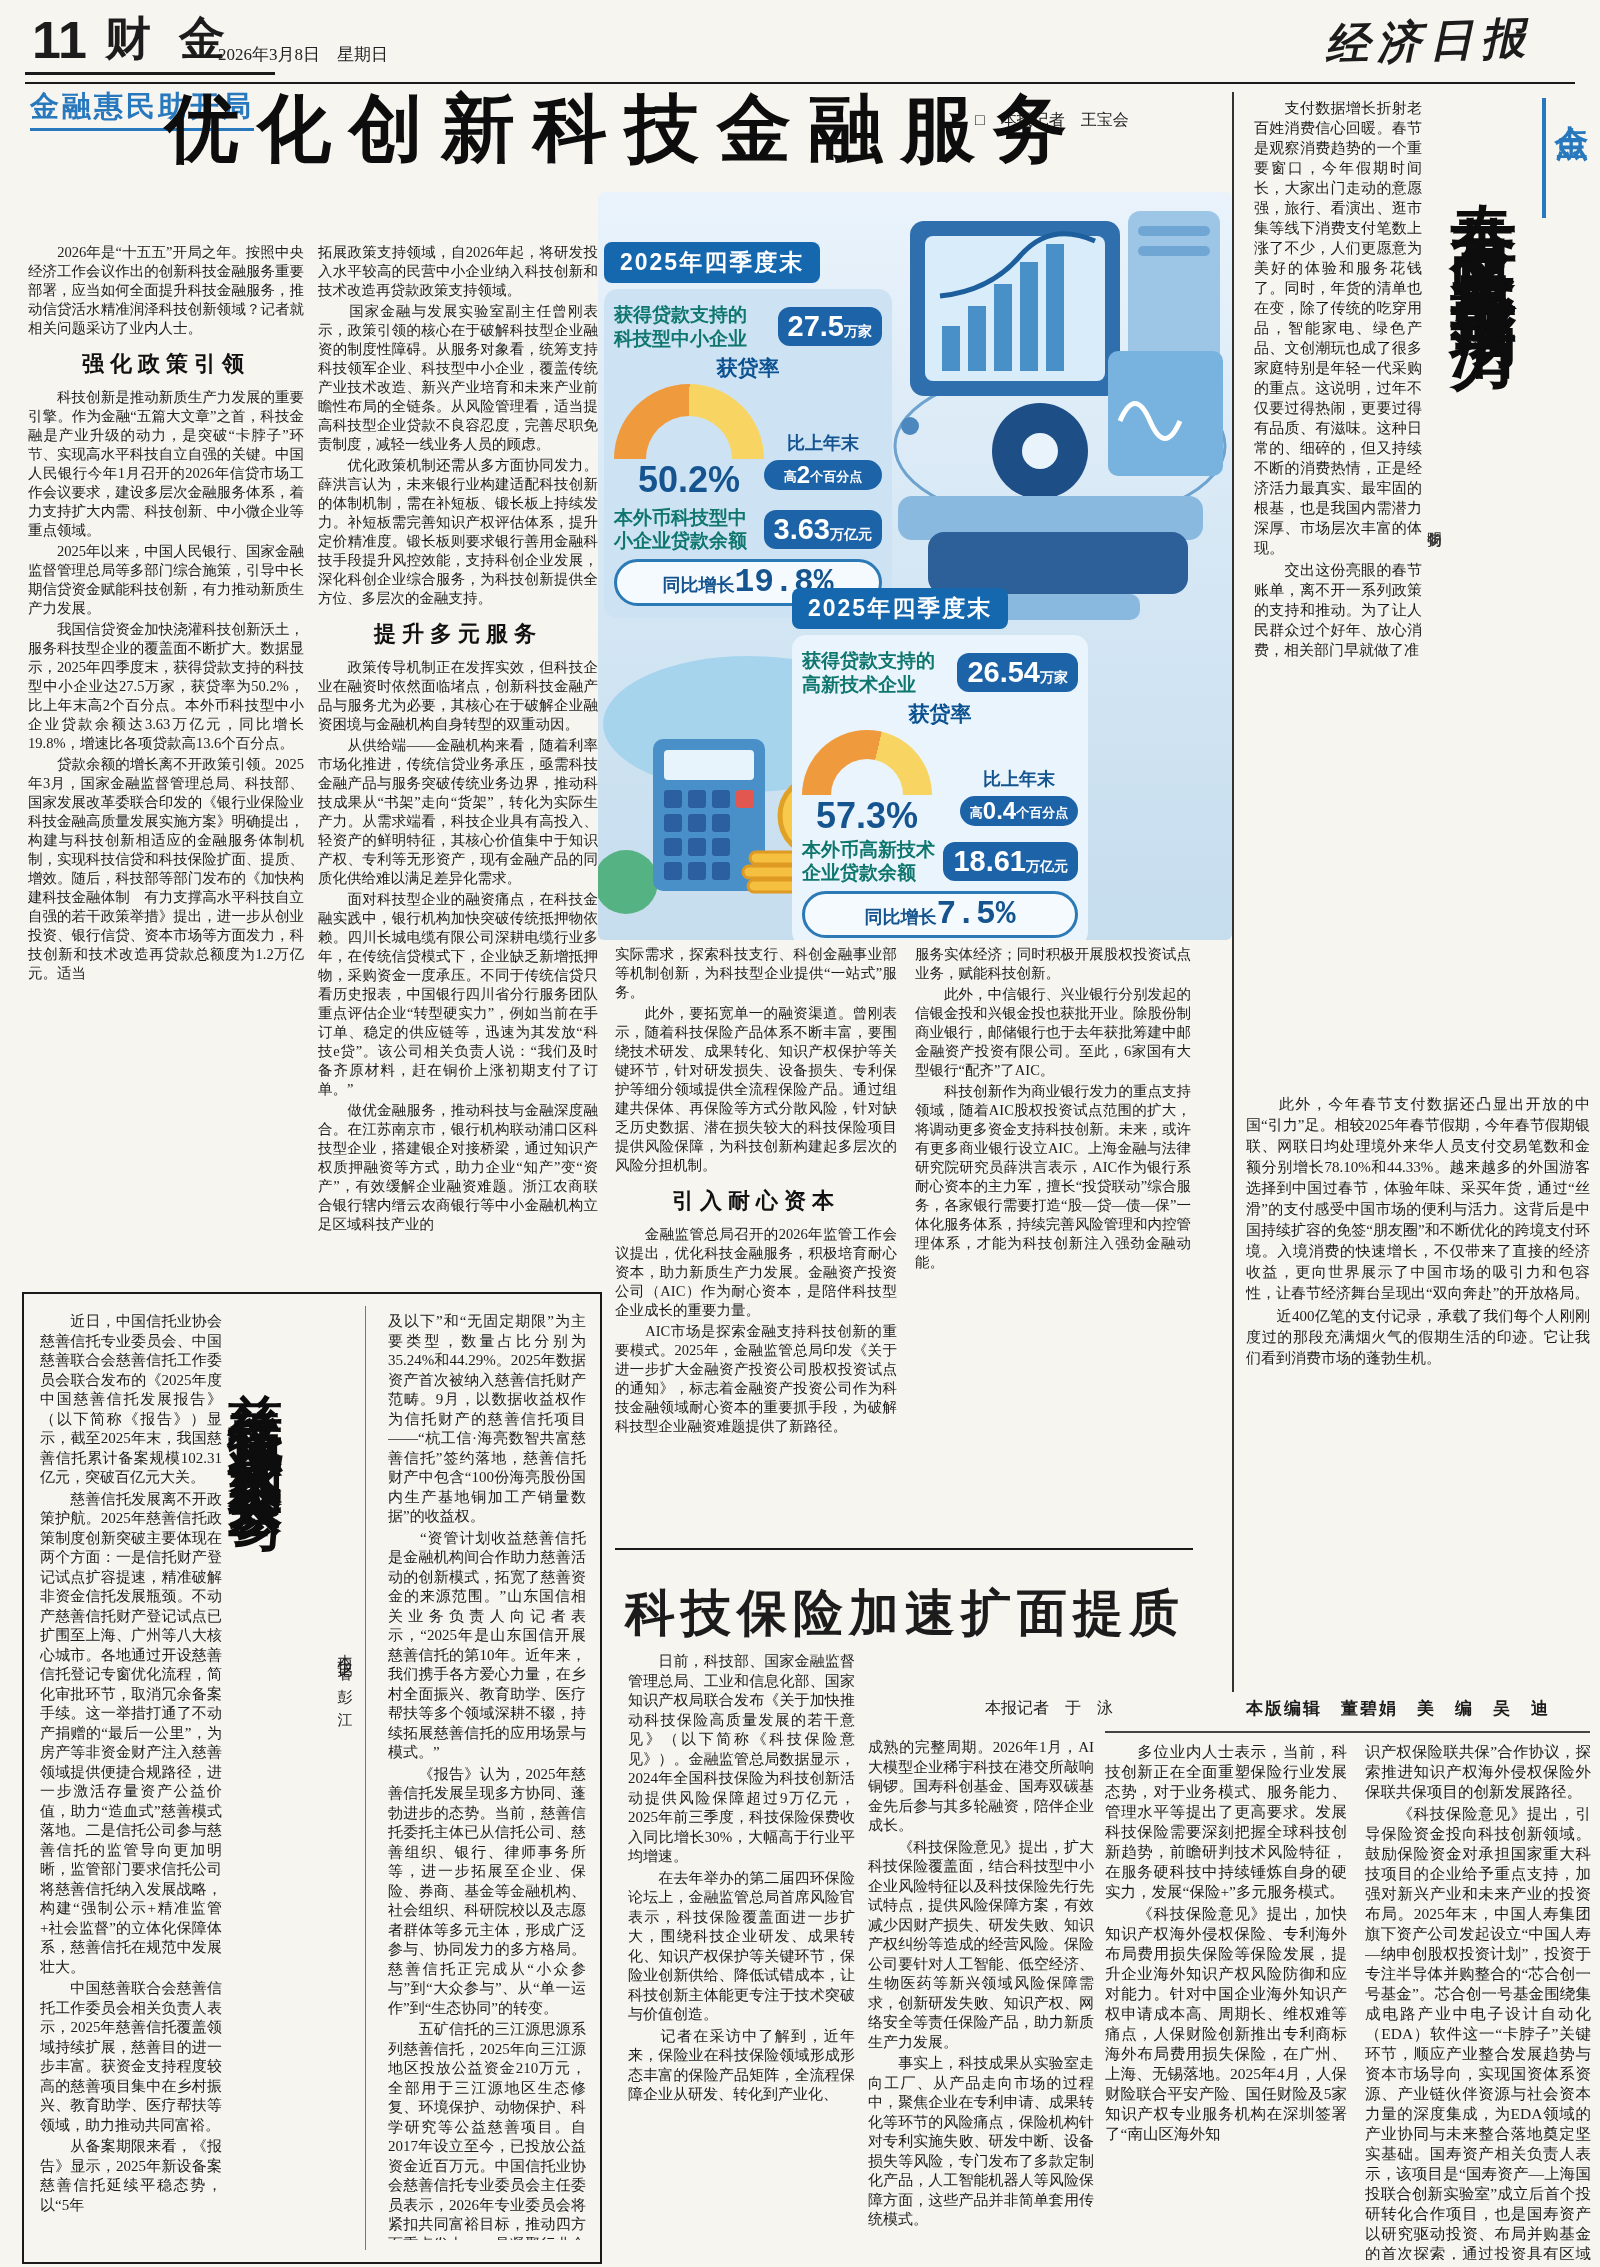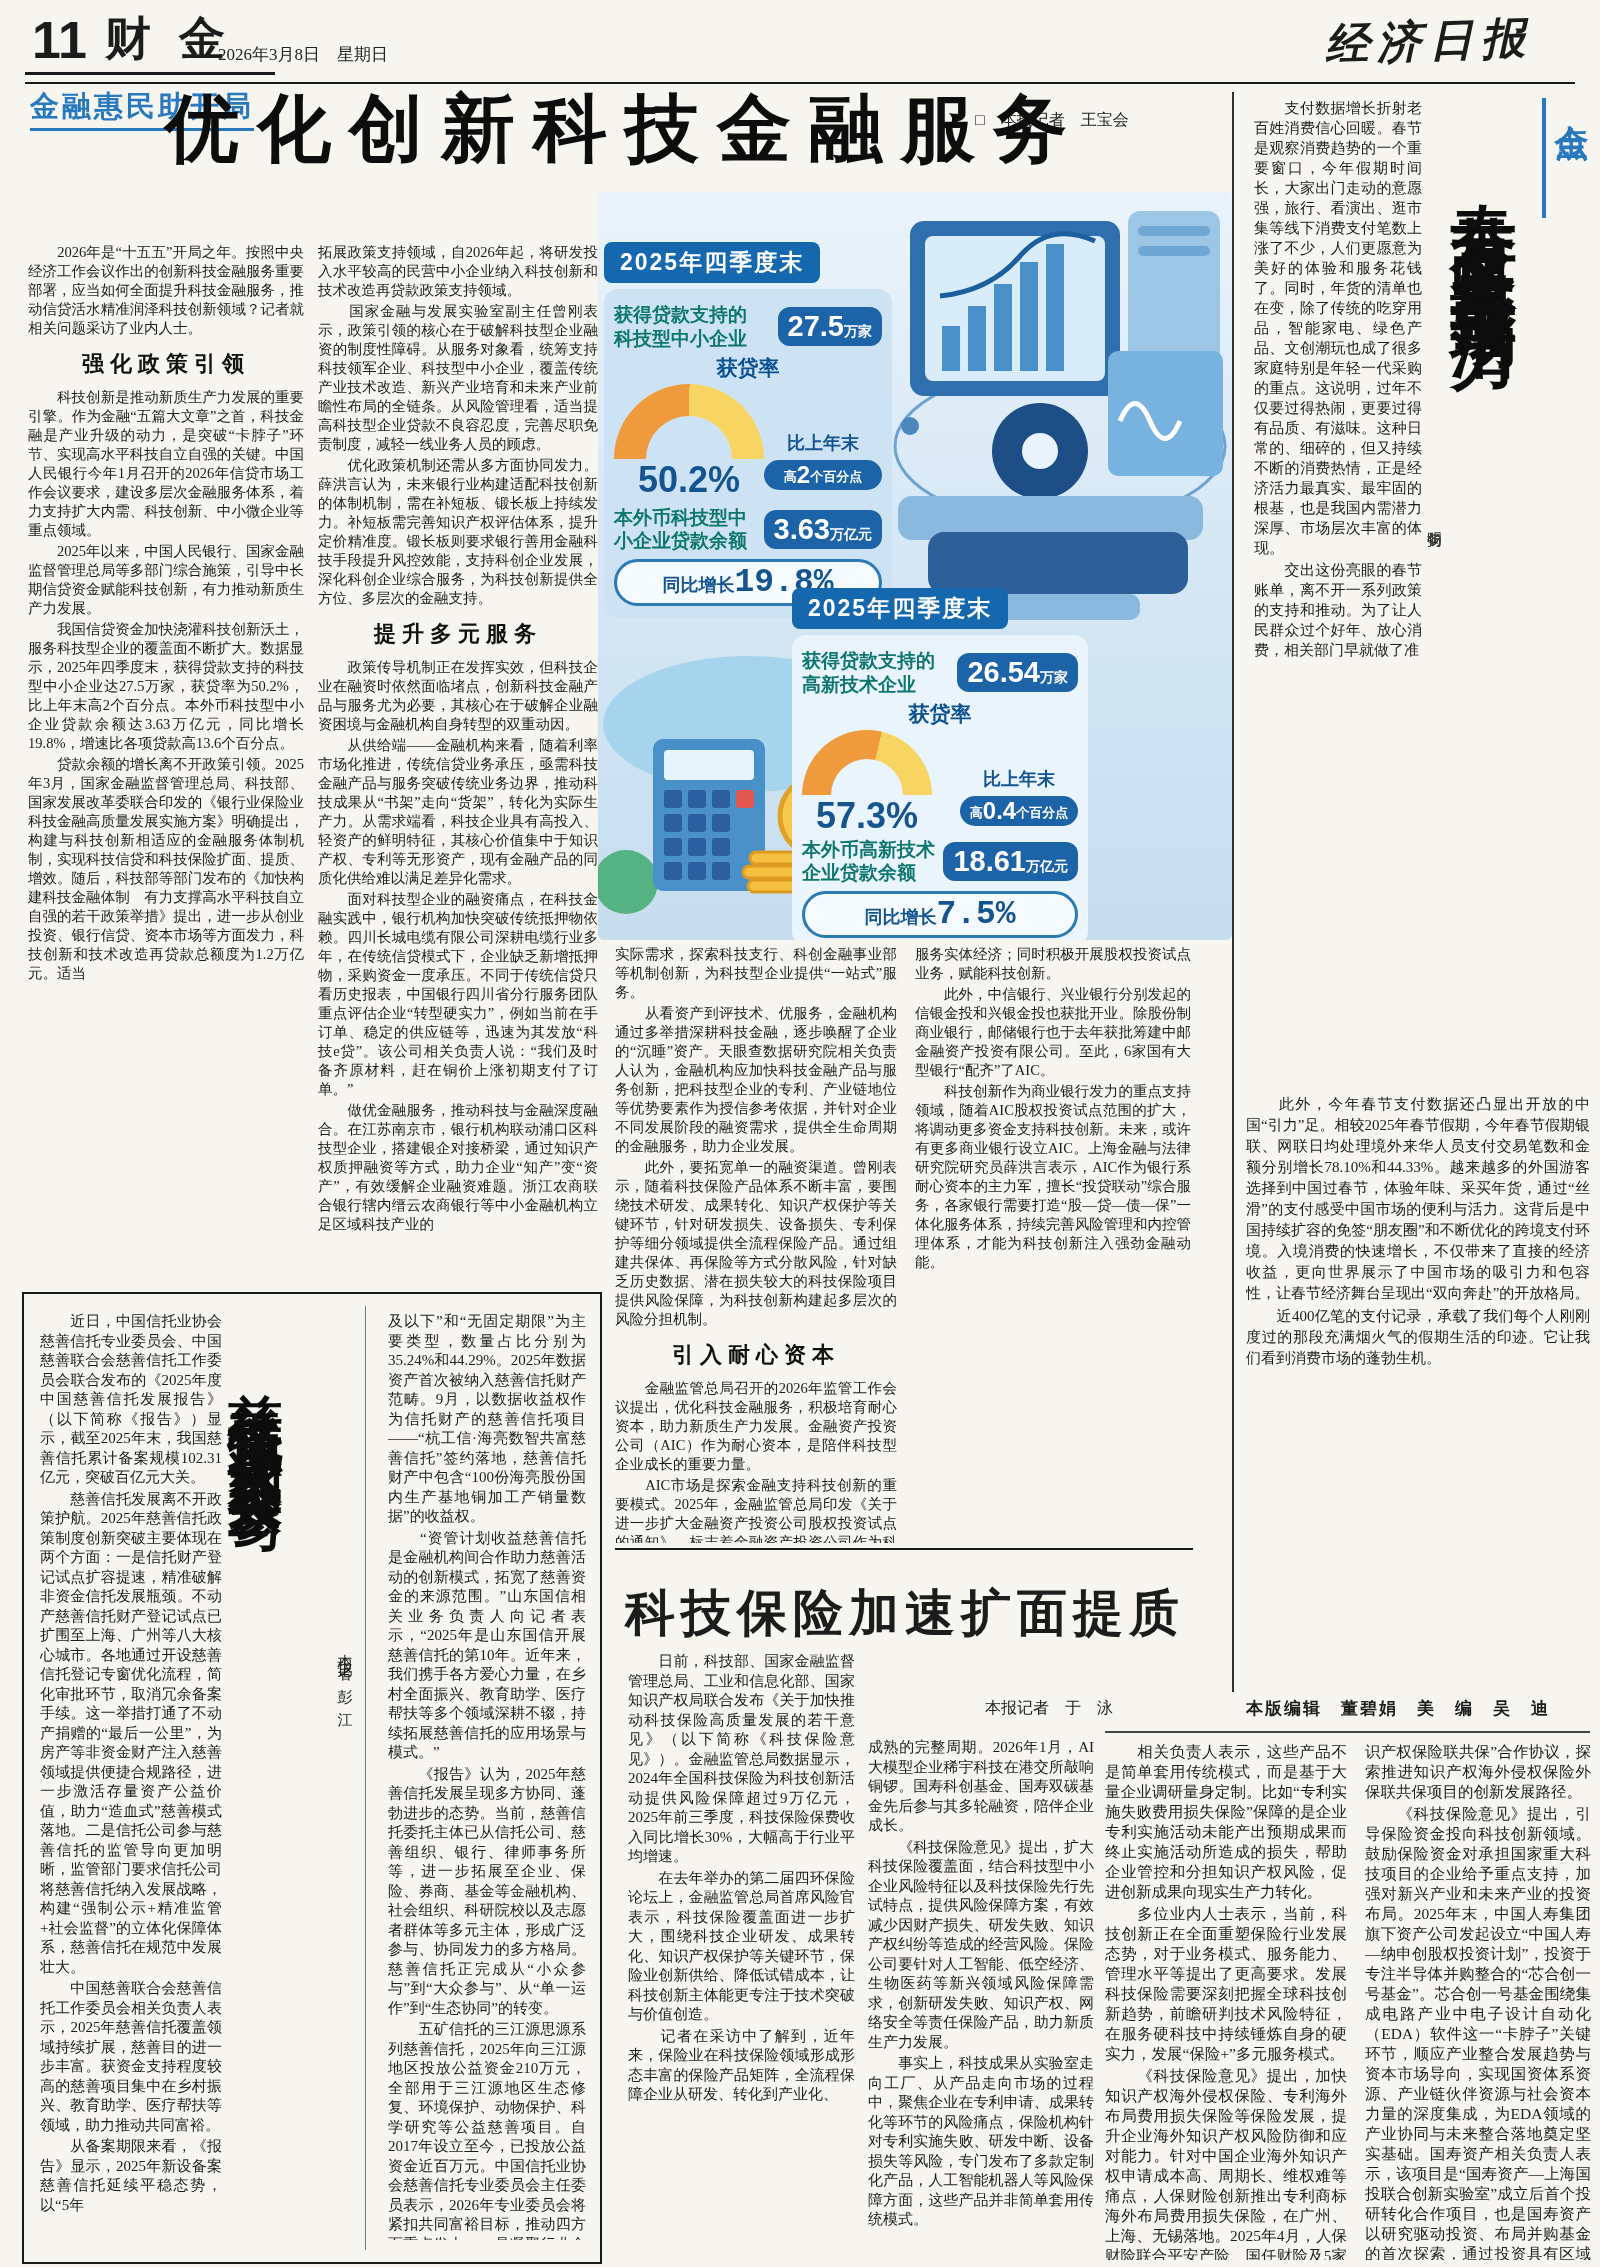--- a/index.html
+++ b/index.html
@@ -205,21 +205,20 @@
         <div class="growth">
           <span>同比增长</span><b>7.5%</b>
         </div>
       </div>
     </div>
   </div>
 
   <div class="col" style="left:615px;top:945px;width:282px;height:598px;">
     <div>
         <p>实际需求，探索科技支行、科创金融事业部等机制创新，为科技型企业提供“一站式”服务。</p>
-        <p>　　从看资产到评技术、优服务，金融机构通过多举措深耕科技金融，逐步唤醒了企业的“沉睡”资产。天眼查数据研究院相关负责人认为，金融机构应加快科技金融产品与服务创新，把科技型企业的专利、产业链地位等优势要素作为授信参考依据，并针对企业不同发展阶段的融资需求，提供全生命周期的金融服务，助力企业发展。</p>
         <p>　　此外，要拓宽单一的融资渠道。曾刚表示，随着科技保险产品体系不断丰富，要围绕技术研发、成果转化、知识产权保护等关键环节，针对研发损失、设备损失、专利保护等细分领域提供全流程保险产品。通过组建共保体、再保险等方式分散风险，针对缺乏历史数据、潜在损失较大的科技保险项目提供风险保障，为科技创新构建起多层次的风险分担机制。</p>
       </div>
     <div class="inhead">引入耐心资本</div>
     <div>
         <p>　　金融监管总局召开的2026年监管工作会议提出，优化科技金融服务，积极培育耐心资本，助力新质生产力发展。金融资产投资公司（AIC）作为耐心资本，是陪伴科技型企业成长的重要力量。</p>
         <p>　　AIC市场是探索金融支持科技创新的重要模式。2025年，金融监管总局印发《关于进一步扩大金融资产投资公司股权投资试点的通知》，标志着金融资产投资公司作为科技金融领域耐心资本的重要抓手段，为破解科技型企业融资难题提供了新路径。</p>
       </div>
   </div>
   <div class="col" style="left:915px;top:945px;width:276px;height:598px;">
     <div>
@@ -265,21 +264,20 @@
   <div class="col" style="left:868px;top:1738px;width:226px;height:522px;font-size:15px;line-height:19.5px;">
     <div>
         <p>成熟的完整周期。2026年1月，AI大模型企业稀宇科技在港交所敲响铜锣。国寿科创基金、国寿双碳基金先后参与其多轮融资，陪伴企业成长。</p>
         <p>　　《科技保险意见》提出，扩大科技保险覆盖面，结合科技型中小企业风险特征以及科技保险先行先试特点，提供风险保障方案，有效减少因财产损失、研发失败、知识产权纠纷等造成的经营风险。保险公司要针对人工智能、低空经济、生物医药等新兴领域风险保障需求，创新研发失败、知识产权、网络安全等责任保险产品，助力新质生产力发展。</p>
         <p>　　事实上，科技成果从实验室走向工厂、从产品走向市场的过程中，聚焦企业在专利申请、成果转化等环节的风险痛点，保险机构针对专利实施失败、研发中断、设备损失等风险，专门发布了多款定制化产品，人工智能机器人等风险保障方面，这些产品并非简单套用传统模式。</p>
       </div>
   </div>
   <div class="rule" style="left:1105px;top:1731px;width:485px;height:1.5px;background:#444;"></div>
   <div class="col" style="left:1105px;top:1742px;width:242px;height:518px;font-size:15.5px;line-height:20px;">
     <div>
-        <p>　　相关负责人表示，这些产品不是简单套用传统模式，而是基于大量企业调研量身定制。比如“专利实施失败费用损失保险”保障的是企业专利实施活动未能产出预期成果而终止实施活动所造成的损失，帮助企业管控和分担知识产权风险，促进创新成果向现实生产力转化。</p>
         <p>　　多位业内人士表示，当前，科技创新正在全面重塑保险行业发展态势，对于业务模式、服务能力、管理水平等提出了更高要求。发展科技保险需要深刻把握全球科技创新趋势，前瞻研判技术风险特征，在服务硬科技中持续锤炼自身的硬实力，发展“保险+”多元服务模式。</p>
         <p>　　《科技保险意见》提出，加快知识产权海外侵权保险、专利海外布局费用损失保险等保险发展，提升企业海外知识产权风险防御和应对能力。针对中国企业海外知识产权申请成本高、周期长、维权难等痛点，人保财险创新推出专利商标海外布局费用损失保险，在广州、上海、无锡落地。2025年4月，人保财险联合平安产险、国任财险及5家知识产权专业服务机构在深圳签署了“南山区海外知</p>
       </div>
   </div>
   <div class="col" style="left:1365px;top:1742px;width:226px;height:518px;font-size:15.5px;line-height:20px;">
     <div>
         <p>识产权保险联共保”合作协议，探索推进知识产权海外侵权保险外保联共保项目的创新发展路径。</p>
         <p>　　《科技保险意见》提出，引导保险资金投向科技创新领域。鼓励保险资金对承担国家重大科技项目的企业给予重点支持，加强对新兴产业和未来产业的投资布局。2025年末，中国人寿集团旗下资产公司发起设立“中国人寿—纳申创股权投资计划”，投资于专注半导体并购整合的“芯合创一号基金”。芯合创一号基金围绕集成电路产业中电子设计自动化（EDA）软件这一“卡脖子”关键环节，顺应产业整合发展趋势与资本市场导向，实现国资体系资源、产业链伙伴资源与社会资本力量的深度集成，为EDA领域的产业协同与未来整合落地奠定坚实基础。国寿资产相关负责人表示，该项目是“国寿资产—上海国投联合创新实验室”成立后首个投研转化合作项目，也是国寿资产以研究驱动投资、布局并购基金的首次探索，通过投资具有区域禀赋优势的关键领域产业并购基金，为上海国际科创中心建设增添科技金融力量。</p>
       </div>
   </div>

